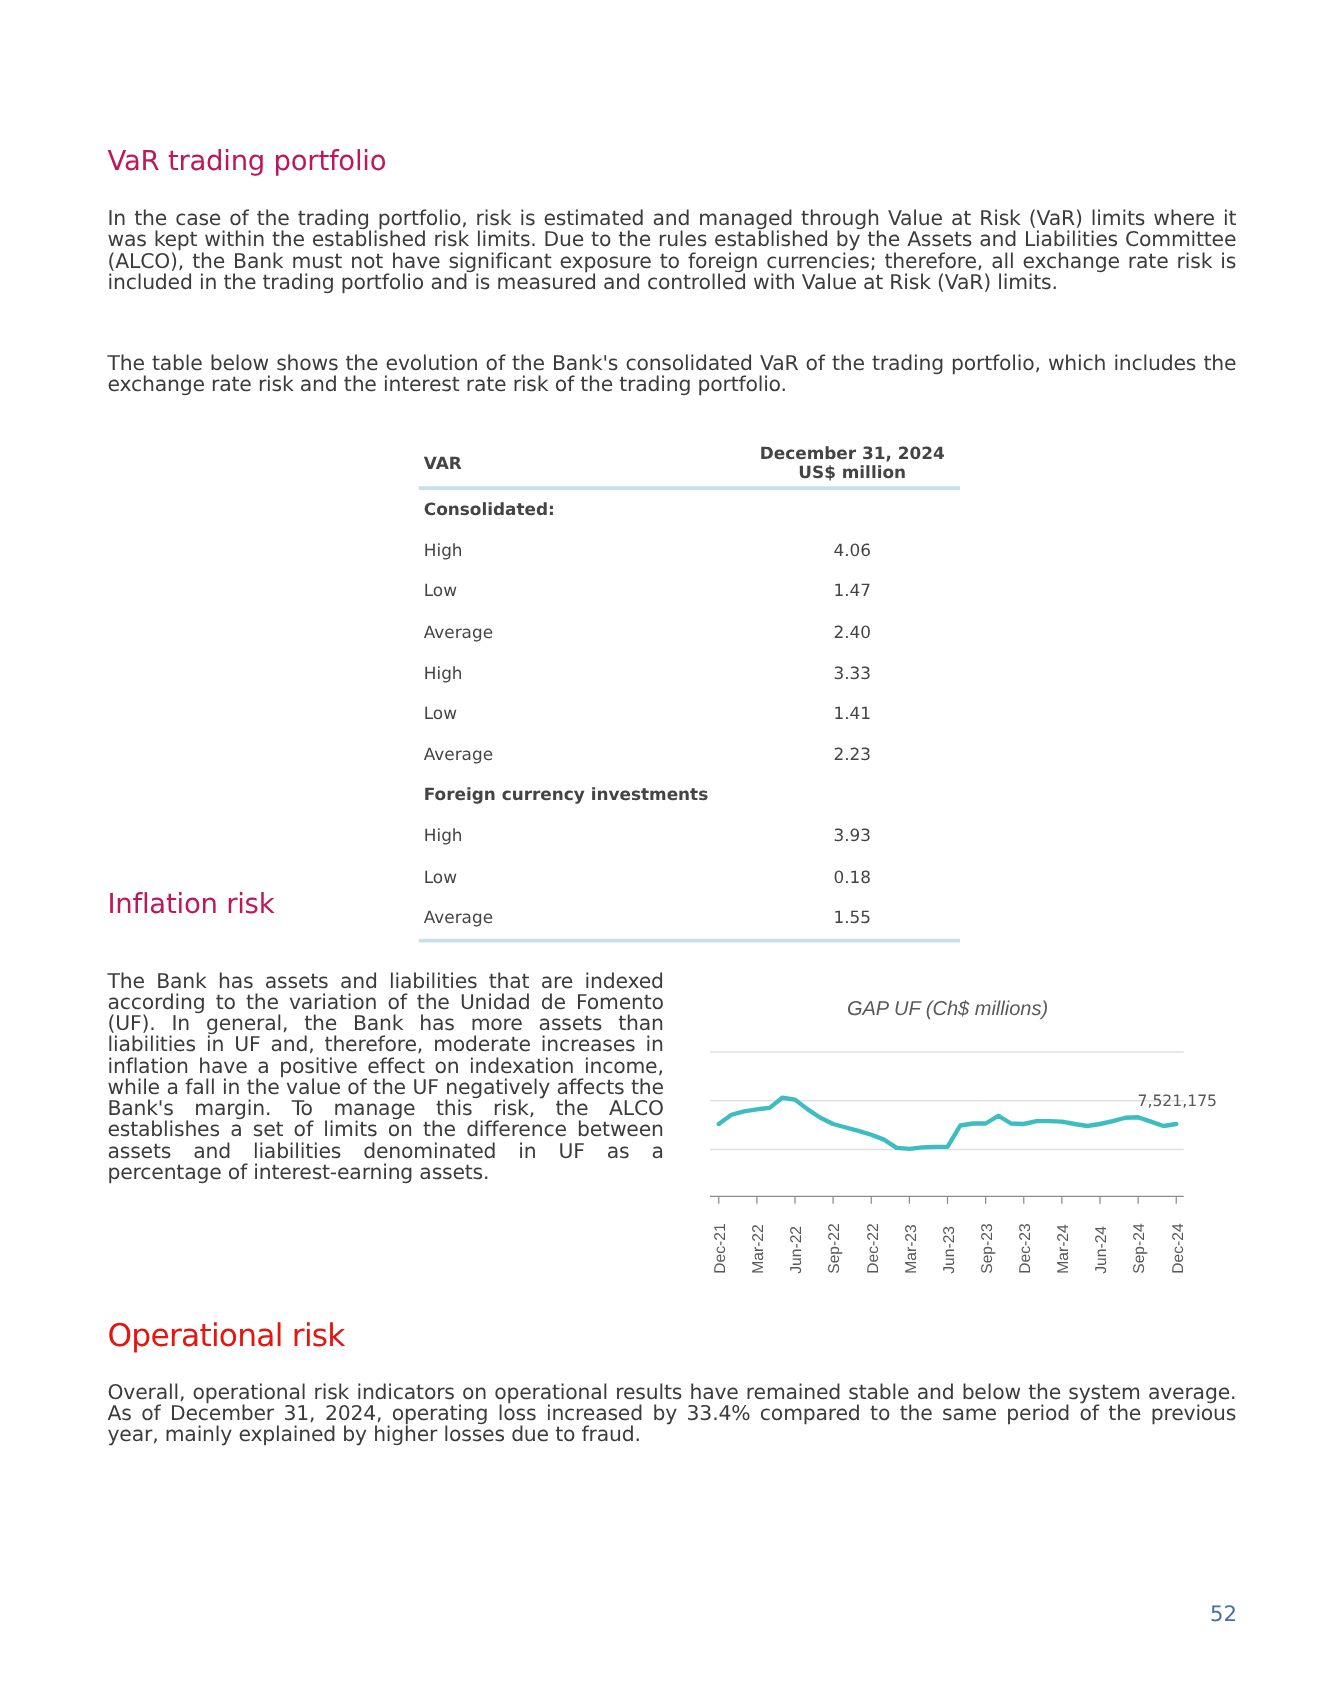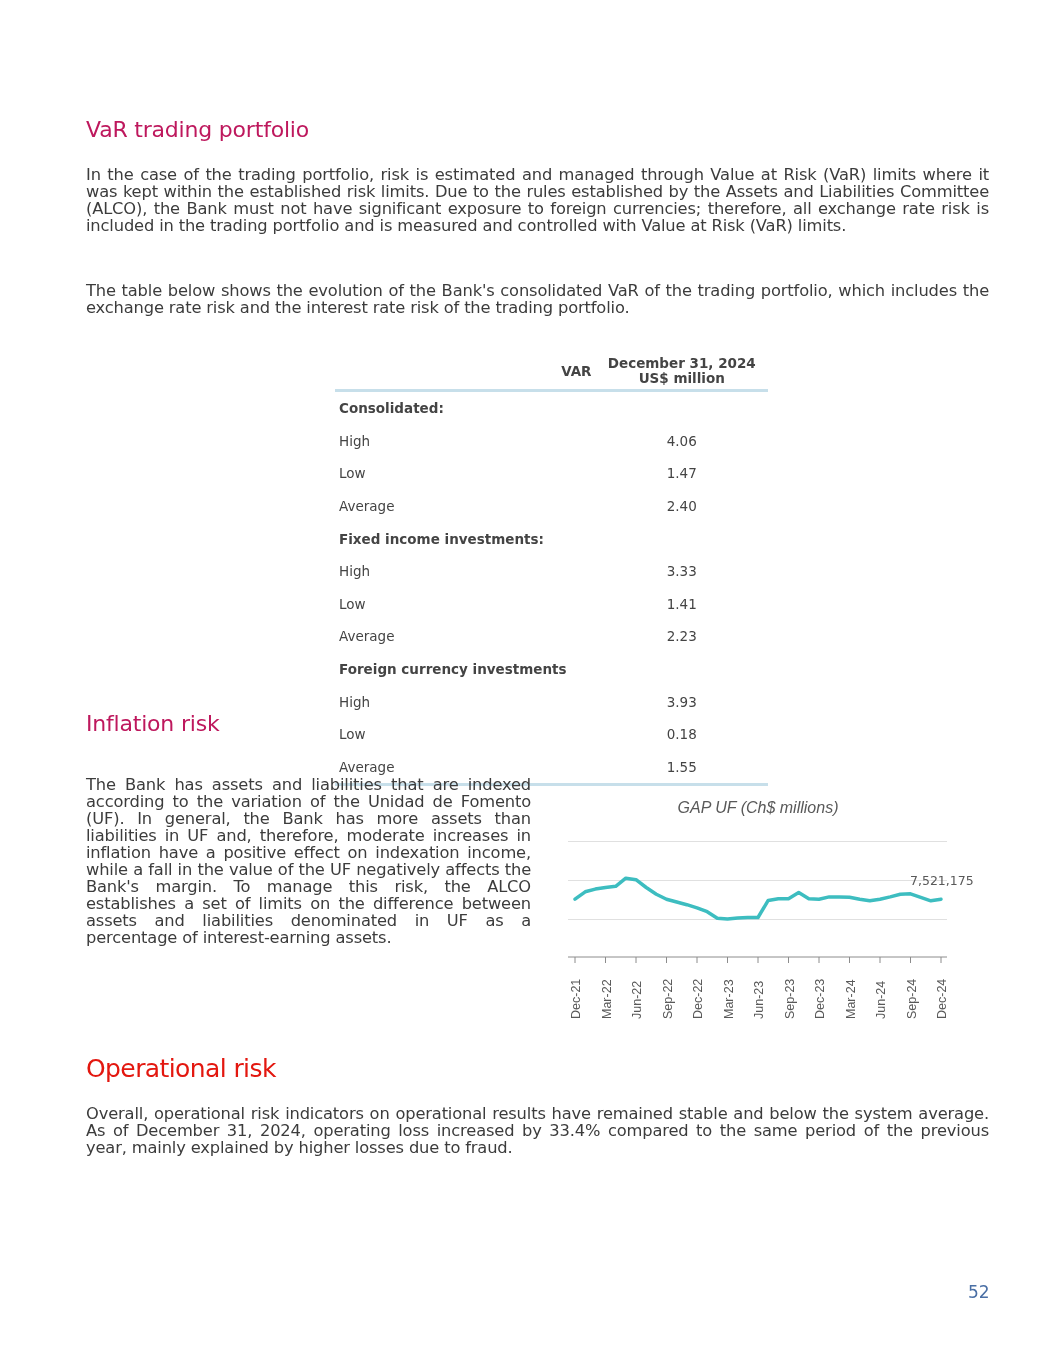--- a/index.html
+++ b/index.html
@@ -5,21 +5,21 @@
   html, body { margin: 0; padding: 0; background: #ffffff; }
   body { width: 1055px; height: 1365px; position: relative; overflow: hidden;
          font-family: "DejaVu Sans", sans-serif; color: #3c3c3c; }
   .h2 { position: absolute; left: 86px; font-size: 22px; color: #be185d; font-weight: normal; margin: 0; letter-spacing: -0.2px; }
   .h2.red { color: #e3170f; font-size: 25px; letter-spacing: -0.6px; }
   .para { position: absolute; left: 86px; width: 903px; font-size: 16.3px; line-height: 17px;
           text-align: justify; margin: 0; color: #3c3c3c; letter-spacing: -0.15px; }
   .para.narrow { width: 445px; }
   table.var { position: absolute; left: 335px; top: 352px; width: 433px; border-collapse: collapse;
               font-size: 13.5px; color: #444; }
-  table.var th { font-weight: bold; text-align: right; padding: 4px 4px 3px 4px; vertical-align: middle; line-height: 15px; }
+  table.var th { font-weight: bold; text-align: left; padding: 4px 4px 3px 4px; vertical-align: middle; line-height: 15px; }
   table.var th.col { text-align: center; }
   table.var thead tr { border-bottom: 3px solid #c7dfea; }
   table.var td { padding: 4px 4px; height: 24.6px; }
   table.var td.val { text-align: center; }
   table.var tr.section td { font-weight: bold; }
   table.var tbody tr:last-child { border-bottom: 3px solid #c7dfea; }
   .chart { position: absolute; left: 560px; top: 790px; width: 420px; height: 240px; }
   .chart-title { position: absolute; left: 0; width: 396px; top: 9px; text-align: center;
                  font-family: "Liberation Sans", sans-serif; font-size: 16px; color: #595959; font-style: italic; }
   .page-num { position: absolute; left: 968px; top: 1282px; font-size: 17px; color: #4a6fa5; }
@@ -50,24 +50,20 @@
         <td>High</td>
         <td class="val">4.06</td>
       </tr>
       <tr>
         <td>Low</td>
         <td class="val">1.47</td>
       </tr>
       <tr>
         <td>Average</td>
         <td class="val">2.40</td>
-      </tr>
-      <tr class="section">
-        <td>Fixed income investments:</td>
-        <td class="val"></td>
       </tr>
       <tr>
         <td>High</td>
         <td class="val">3.33</td>
       </tr>
       <tr>
         <td>Low</td>
         <td class="val">1.41</td>
       </tr>
       <tr>

